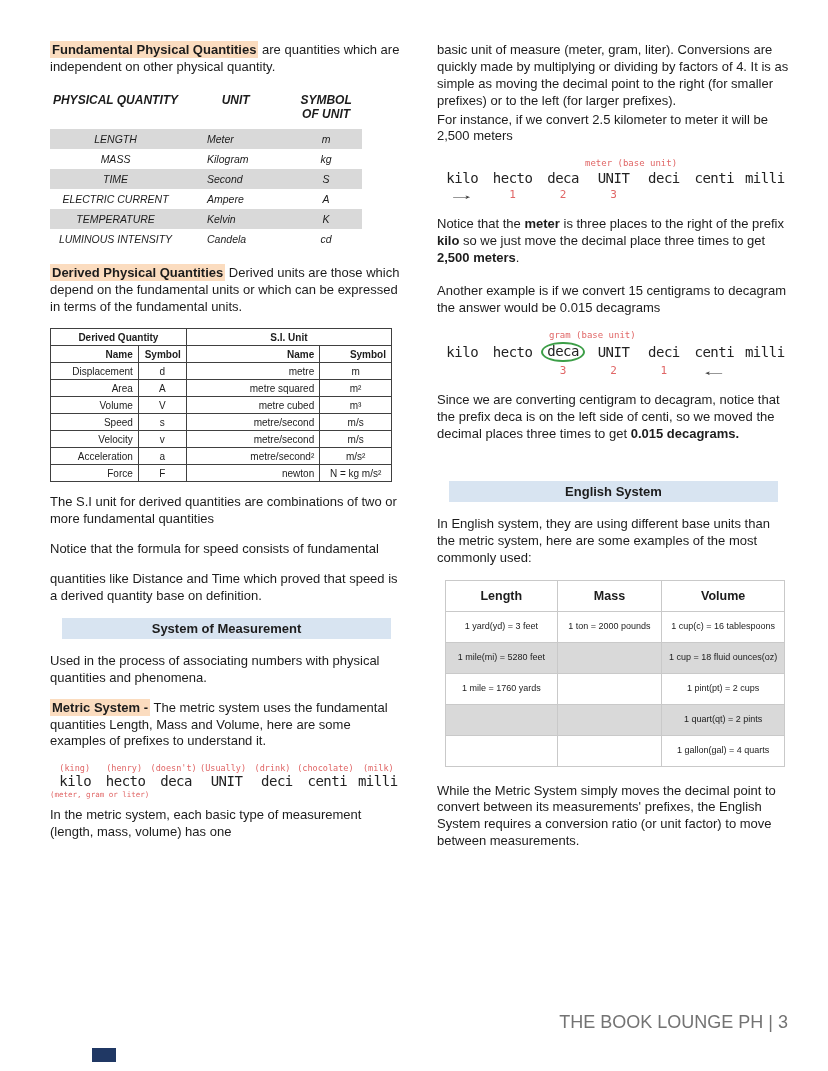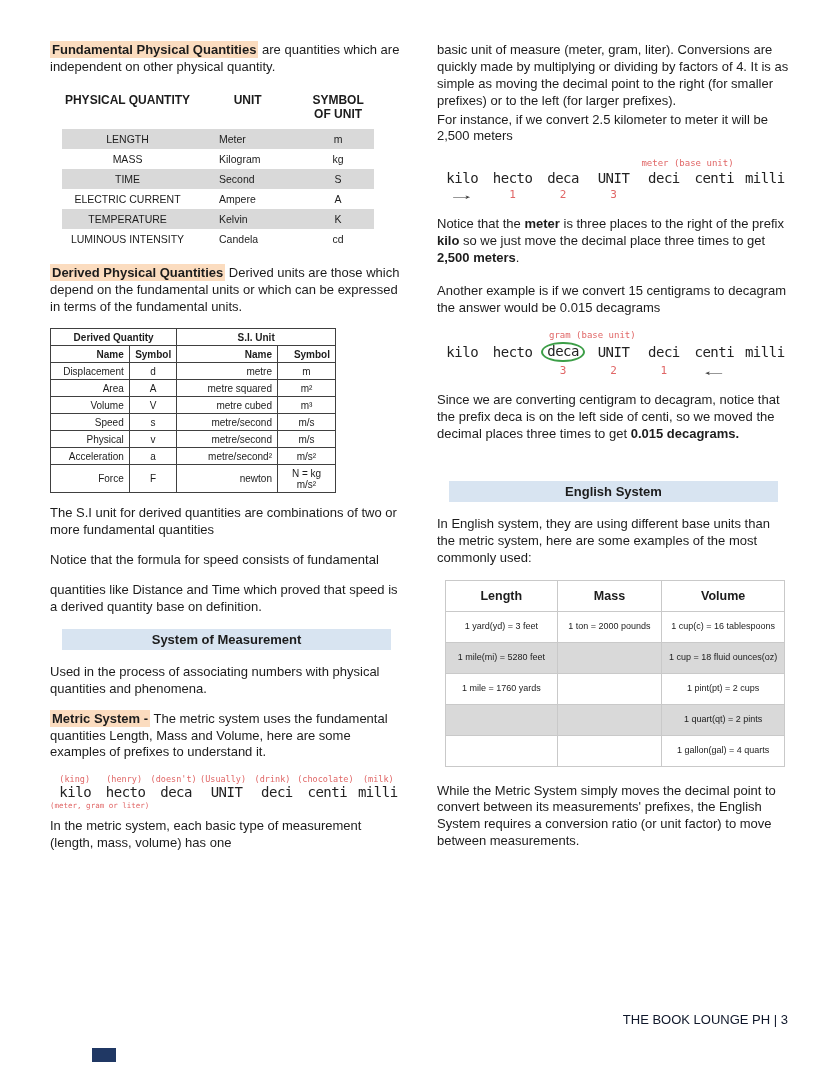--- a/index.html
+++ b/index.html
@@ -16,59 +16,59 @@
   .para { font-size:13px; line-height:1.3; margin-bottom:13px; }
   .bold { font-weight:bold; }
   .hl-orange { background:var(--highlight-orange); font-weight:bold; padding:1px 2px; }
   .heading-blue {
     background:var(--highlight-blue);
     text-align:center; font-weight:bold; font-size:13px;
     padding:3px 0; margin:4px 12px 14px;
   }
 
   
-  .fund-table { width:312px; margin:2px 0 16px 12px; border-collapse:collapse; font-size:10.5px; }
+  .fund-table { width:312px; margin:2px 0 16px 0; border-collapse:collapse; font-size:10.5px;font-style:italic; }
   .fund-table th { font-size:12px; font-weight:bold; text-align:center; padding:4px 2px 8px; vertical-align:top; }
   .fund-table td { text-align:center; padding:4px 3px; }
   .fund-table td.c2 { text-align:left; padding-left:26px; }
   .fund-table tr.gray td { background:var(--row-gray); }
   .fund-table col.w1 { width:42%; } .fund-table col.w2 { width:35%; } .fund-table col.w3 { width:23%; }
 
   
-  .derived-table { border-collapse:collapse; width:286px; font-size:10px; margin:2px 0 12px 0; }
+  .derived-table { border-collapse:collapse; width:342px; font-size:10px; margin:2px 0 12px 0; }
   .derived-table th, .derived-table td { border:1px solid #404040; padding:2.5px 5px; text-align:right; }
   .derived-table th { font-weight:bold; }
   .derived-table .gh { text-align:center; }
   .derived-table td.sym { text-align:center; }
   .derived-table col.dc1 { width:88px; } .derived-table col.dc2 { width:48px; }
   .derived-table col.dc3 { width:134px; } .derived-table col.dc4 { width:72px; }
 
   
   .hand { font-family:"DejaVu Sans Mono", monospace; font-size:14px; letter-spacing:-0.5px; color:#222; }
   .red-note { color:var(--hand-red); font-size:8.5px; font-family:"DejaVu Sans Mono", monospace; }
   .prefix-grid { display:grid; grid-template-columns:repeat(7,1fr); text-align:center; align-items:center; }
   .mnemonic-block { margin:2px 0 8px; }
   .mnemonic-block .base-note { text-align:left; font-size:7.5px; margin-top:1px; }
   .diagram { margin:4px 0 14px; }
   .diagram-note { font-size:9px; margin-bottom:2px; }
-  .note1 { margin-left:148px;text-align:center; }
+  .note1 { margin-left:148px; }
   .note2 { margin-left:112px; }
   .steps-grid { display:grid; grid-template-columns:repeat(7,1fr); text-align:center; margin-top:2px; }
   .step { color:var(--hand-red); font-size:11px; font-family:"DejaVu Sans Mono", monospace; }
   .arrow-glyph { display:inline-block; transform:scaleX(2.4); color:#333; font-size:12px; }
   .circled { display:inline-block; border:2px solid var(--circle-green); border-radius:50%; padding:0 4px 1px; line-height:1.1; }
 
   
   .english-table { border-collapse:collapse; width:340px; font-size:9px; margin:4px 0 16px 8px; }
   .english-table th { border:1px solid #c9c9c9; font-size:12.5px; font-weight:bold; text-align:center; padding:8px 2px; background:#fff; }
   .english-table td { border:1px solid #c9c9c9; text-align:center; vertical-align:middle; padding:4px 6px; height:31px; line-height:1.25; }
   .english-table tr.gray td { background:var(--row-gray); }
   .english-table col.ec1 { width:112px; } .english-table col.ec2 { width:105px; } .english-table col.ec3 { width:123px; }
 
-  .page-footer { position:absolute; top:1012px; right:40px; font-size:13px; color:#0f172a; }
+  .page-footer { position:absolute; top:1012px; right:40px; font-size:18px; color:#737373; }
   .corner-mark { position:absolute; left:92px; top:1048px; width:24px; height:14px; background:#203864; }
 </style>
 </head>
 <body>
 
 <div class="page">
   <div class="columns">
 
     <div class="col">
 
@@ -161,21 +161,21 @@
             <td>metre cubed</td>
             <td class="sym">m³</td>
           </tr>
           <tr>
             <td>Speed</td>
             <td class="sym">s</td>
             <td>metre/second</td>
             <td class="sym">m/s</td>
           </tr>
           <tr>
-            <td>Physical</td>
+            <td>Velocity</td>
             <td class="sym">v</td>
             <td>metre/second</td>
             <td class="sym">m/s</td>
           </tr>
           <tr>
             <td>Acceleration</td>
             <td class="sym">a</td>
             <td>metre/second²</td>
             <td class="sym">m/s²</td>
           </tr>

